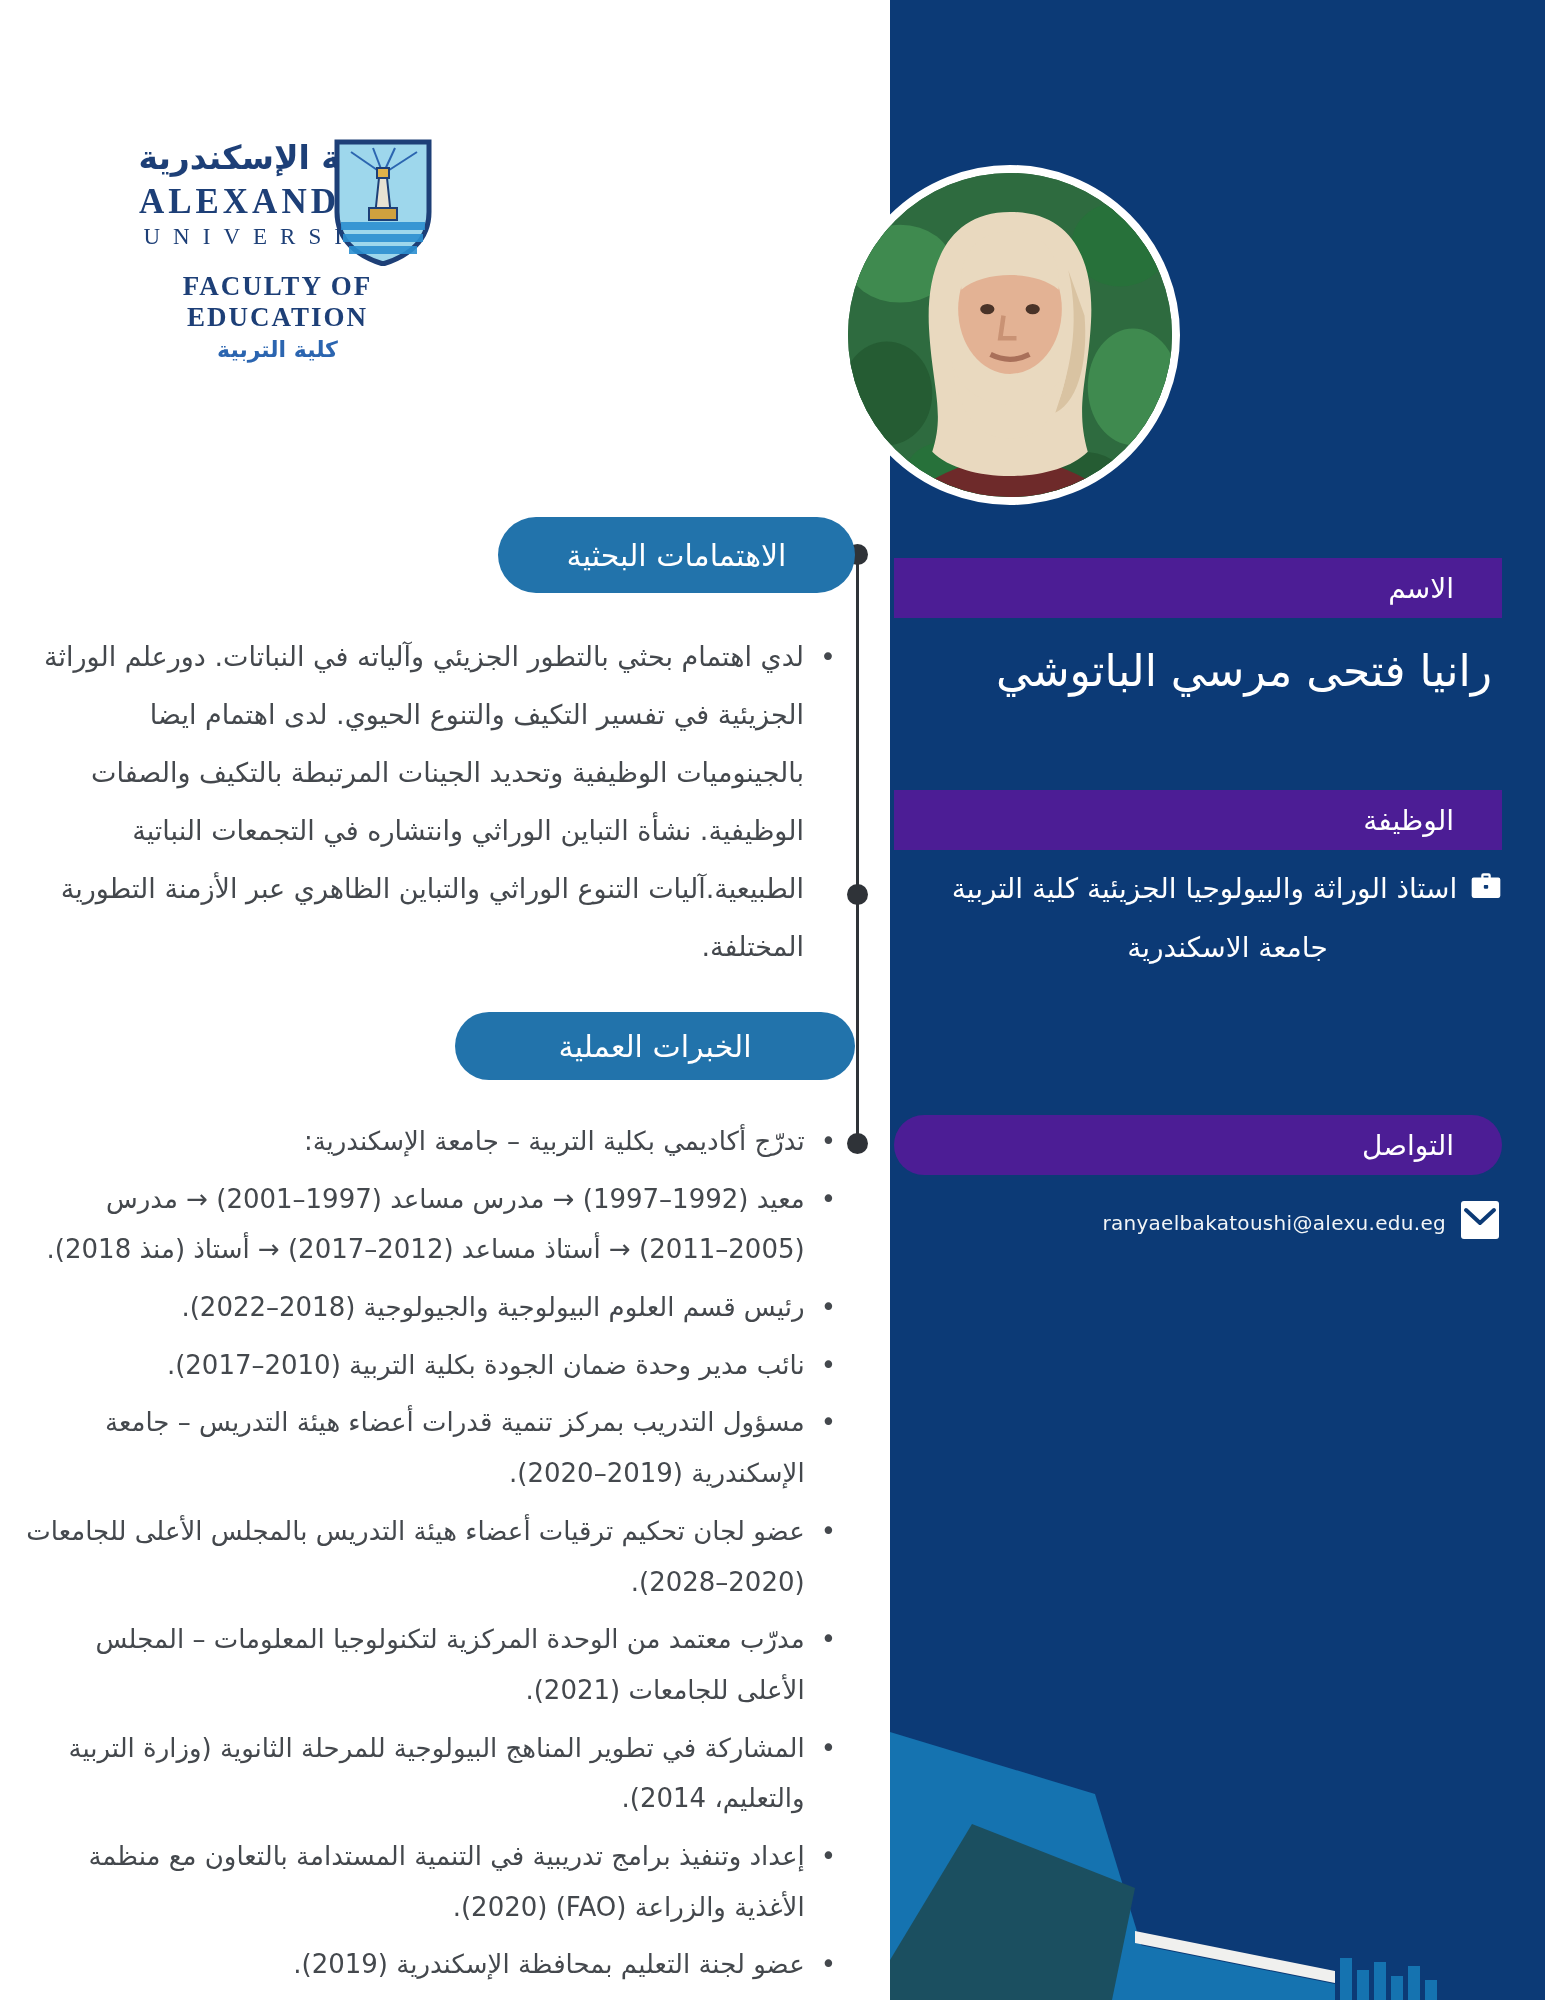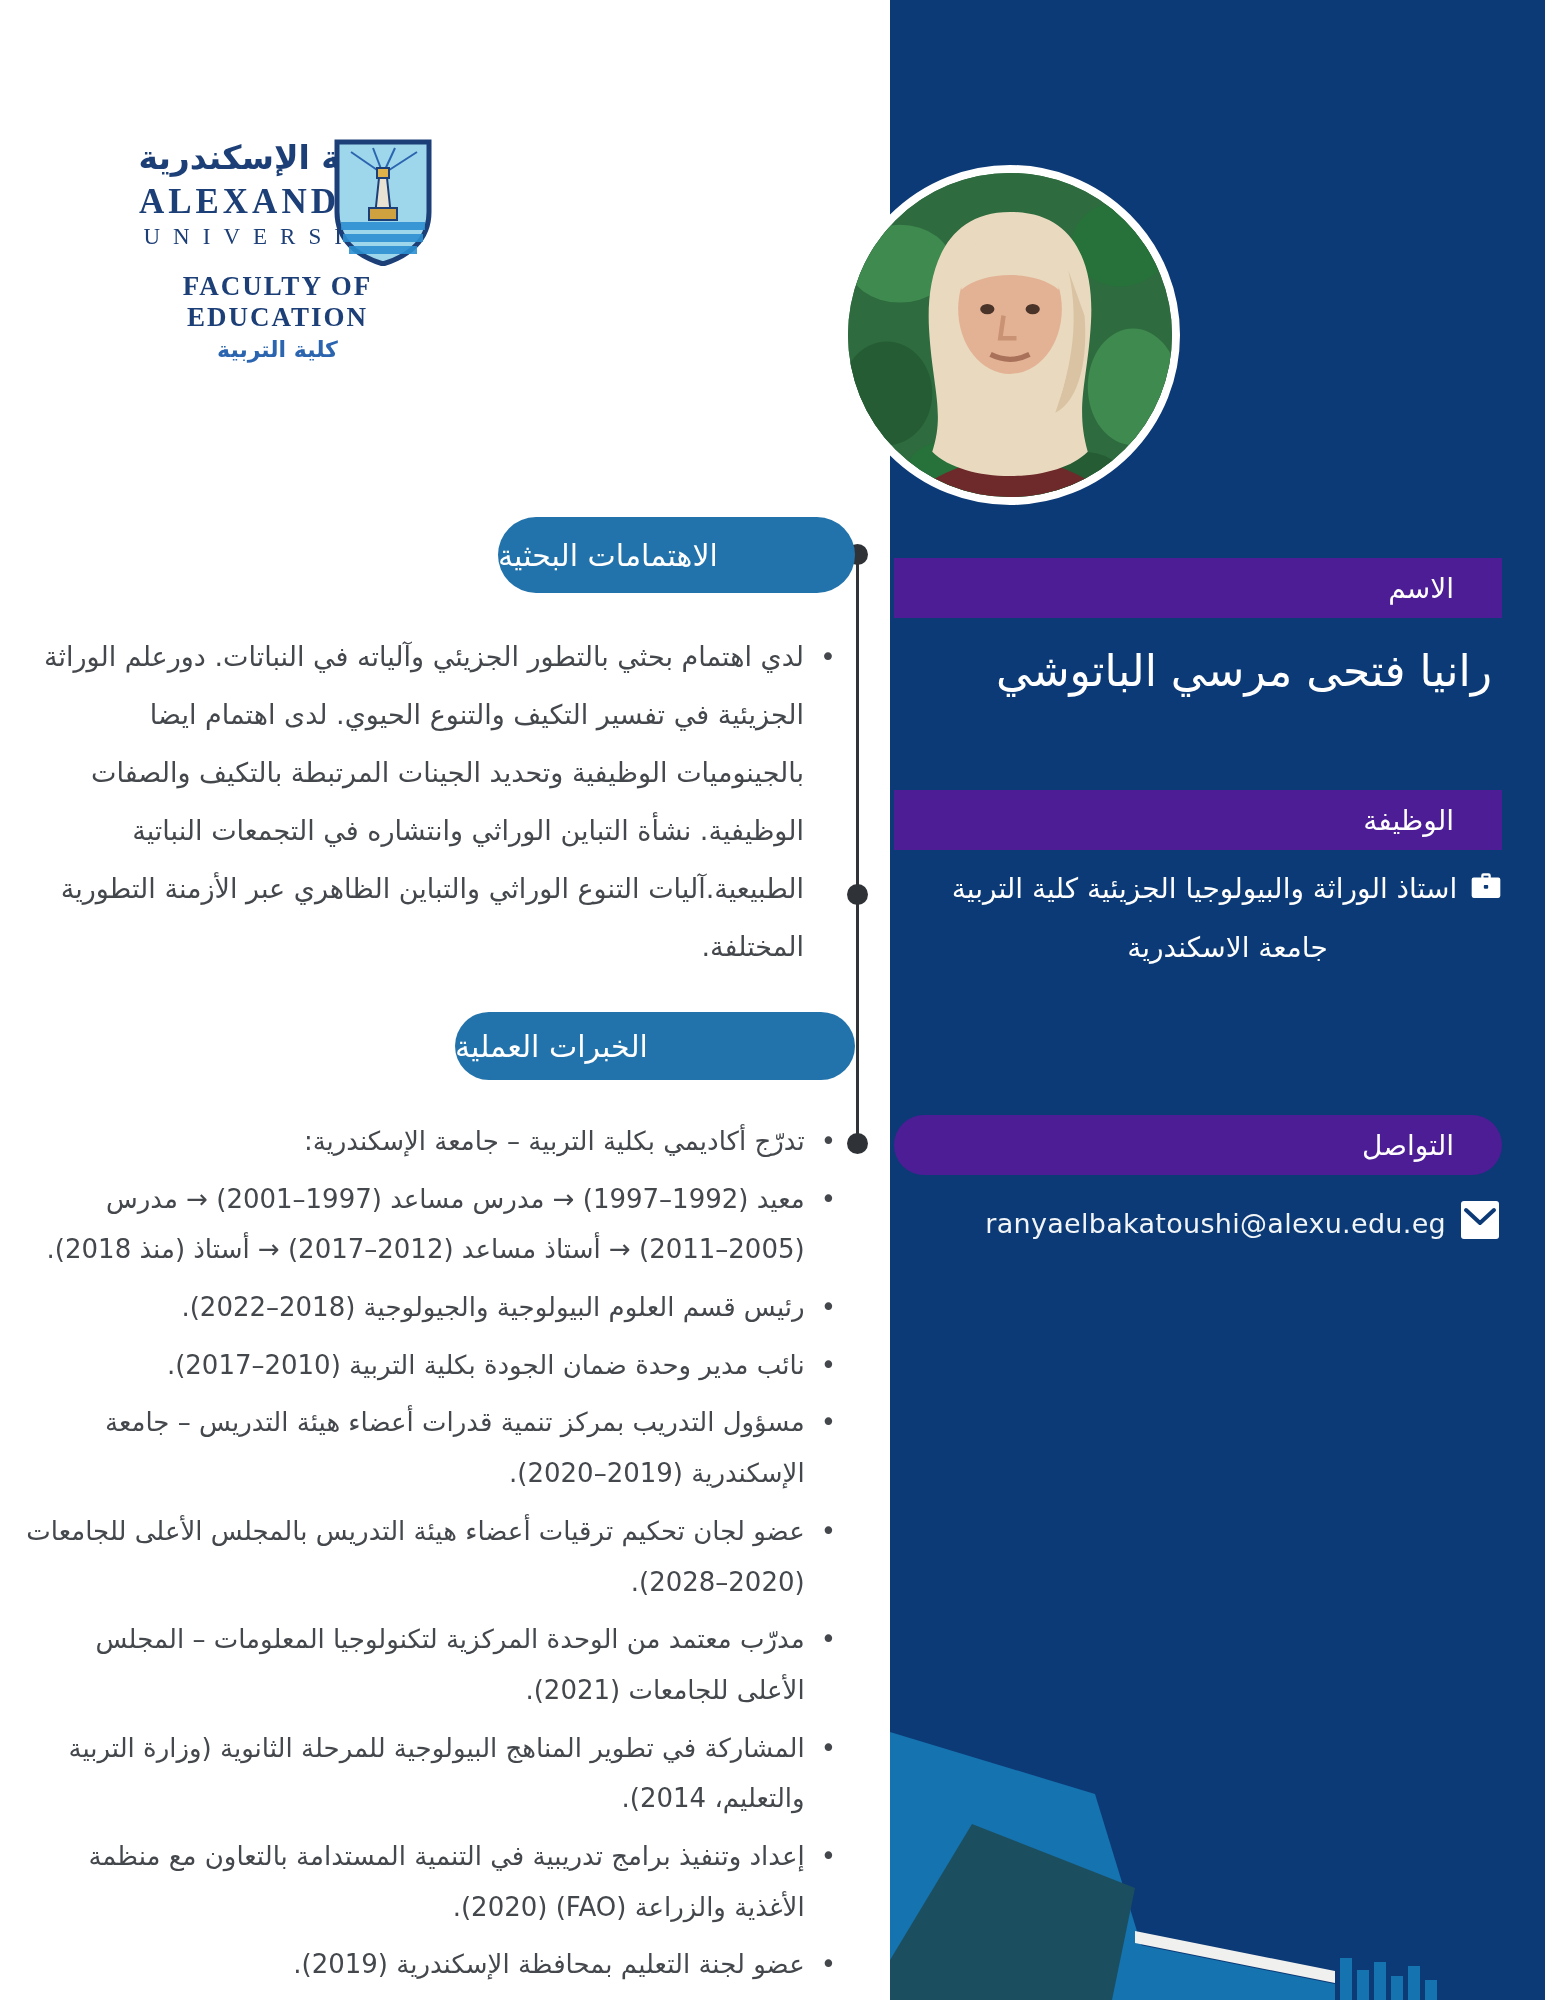--- a/index.html
+++ b/index.html
@@ -36,35 +36,35 @@
           direction:rtl;display:flex;align-items:center;padding:0 48px;box-sizing:border-box;
           font-size:28px;}
   .bar-name{top:558px;} .bar-job{top:790px;} .bar-contact{top:1115px;border-radius:30px;}
 
   .name-value{right:53px;top:645px;width:600px;direction:rtl;text-align:right;
               color:#ffffff;font-size:44px;}
   .job-block{right:40px;top:862px;width:555px;direction:rtl;text-align:center;
              color:#ffffff;font-size:28px;line-height:1.95;}
   .job-block .icon{display:inline-block;vertical-align:-4px;margin-left:12px;}
   .email-row{right:45px;top:1200px;width:600px;direction:rtl;display:flex;
-             align-items:center;justify-content:flex-start;gap:14px;color:#f2f5f7;font-size:27px;}
+             align-items:center;justify-content:flex-start;gap:14px;color:#f2f5f7;font-size:20px;}
   .email-row .icon{flex:0 0 auto;display:block;}
   .email-text{direction:ltr;unicode-bidi:embed;letter-spacing:.3px;}
 
   
   .logo{left:120px;top:138px;width:315px;text-align:center;color:#1d3f77;}
   .logo .ar-cal{font-size:33px;font-weight:bold;line-height:1.2;}
   .logo .l1{font-family:"Liberation Serif",serif;font-weight:bold;font-size:35px;letter-spacing:4px;margin-top:4px;}
   .logo .l2{font-family:"Liberation Serif",serif;font-size:23px;letter-spacing:13px;margin-top:2px;}
   .logo .l3{font-family:"Liberation Serif",serif;font-weight:bold;font-size:27px;letter-spacing:2px;margin-top:21px;}
   .logo .ar-fac{font-size:22px;font-weight:bold;color:#2b65b0;margin-top:4px;}
   .shield{left:333px;top:138px;width:100px;height:128px;}
 
   .pill{background:#2273ab;color:#ffffff;border-radius:40px;display:flex;
-        align-items:center;justify-content:flex-end;font-size:30px;direction:rtl;}
+        align-items:center;justify-content:center;font-size:30px;direction:rtl;}
   .pill-research{left:498px;top:517px;width:357px;height:76px;}
   .pill-exp{left:455px;top:1012px;width:400px;height:68px;}
 
   
   .tl-line{left:856px;top:554px;width:3px;height:592px;background:#2f3338;}
   .tl-dot{left:847px;width:21px;height:21px;border-radius:50%;background:#2f3338;}
   .d1{top:544px;} .d2{top:884px;} .d3{top:1133px;}
 
   
   .rtl-list{direction:rtl;color:#44484d;}

